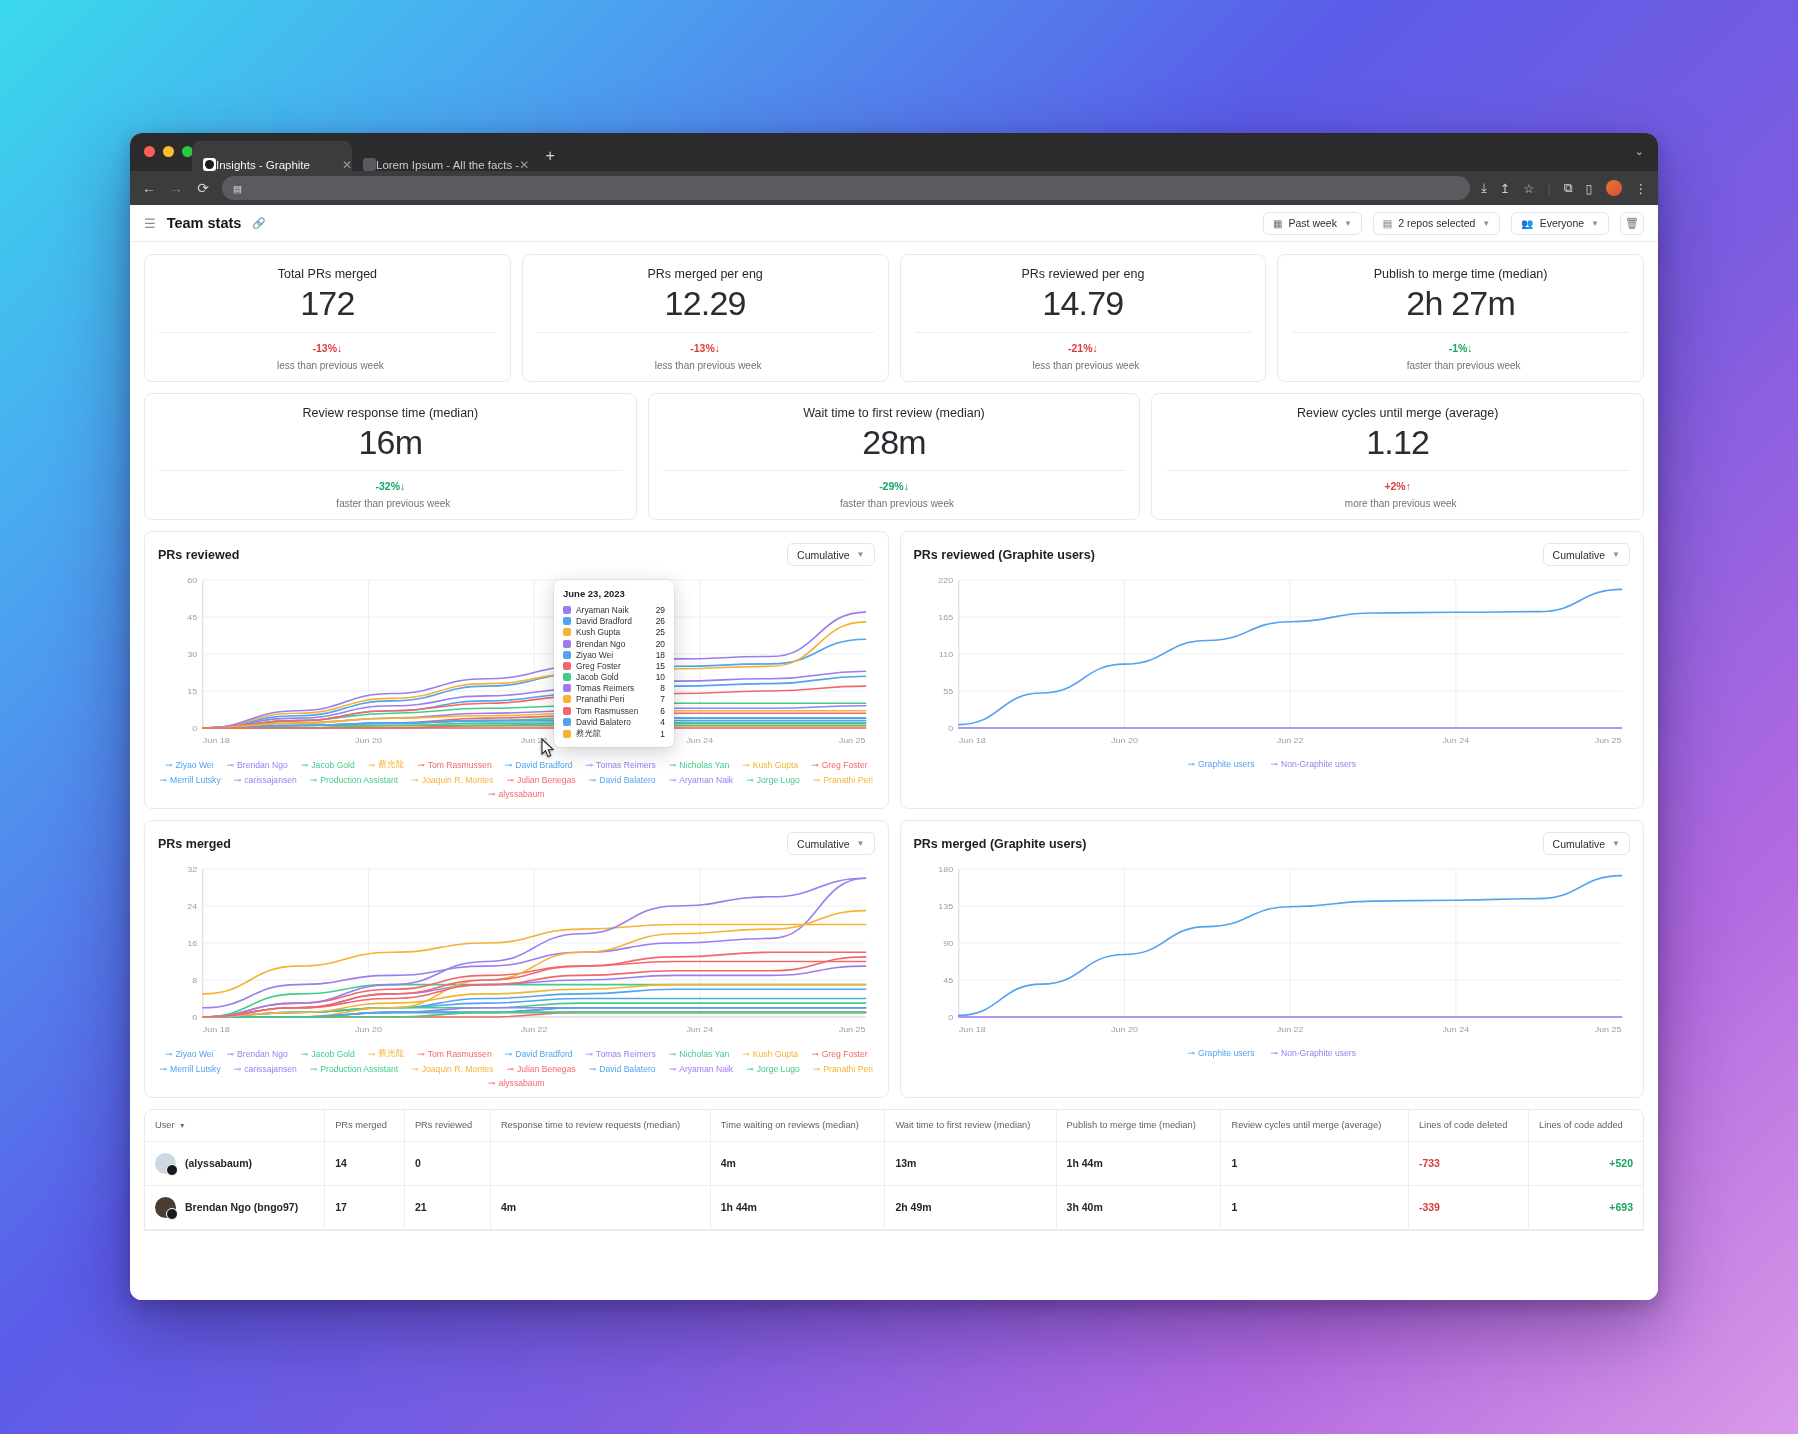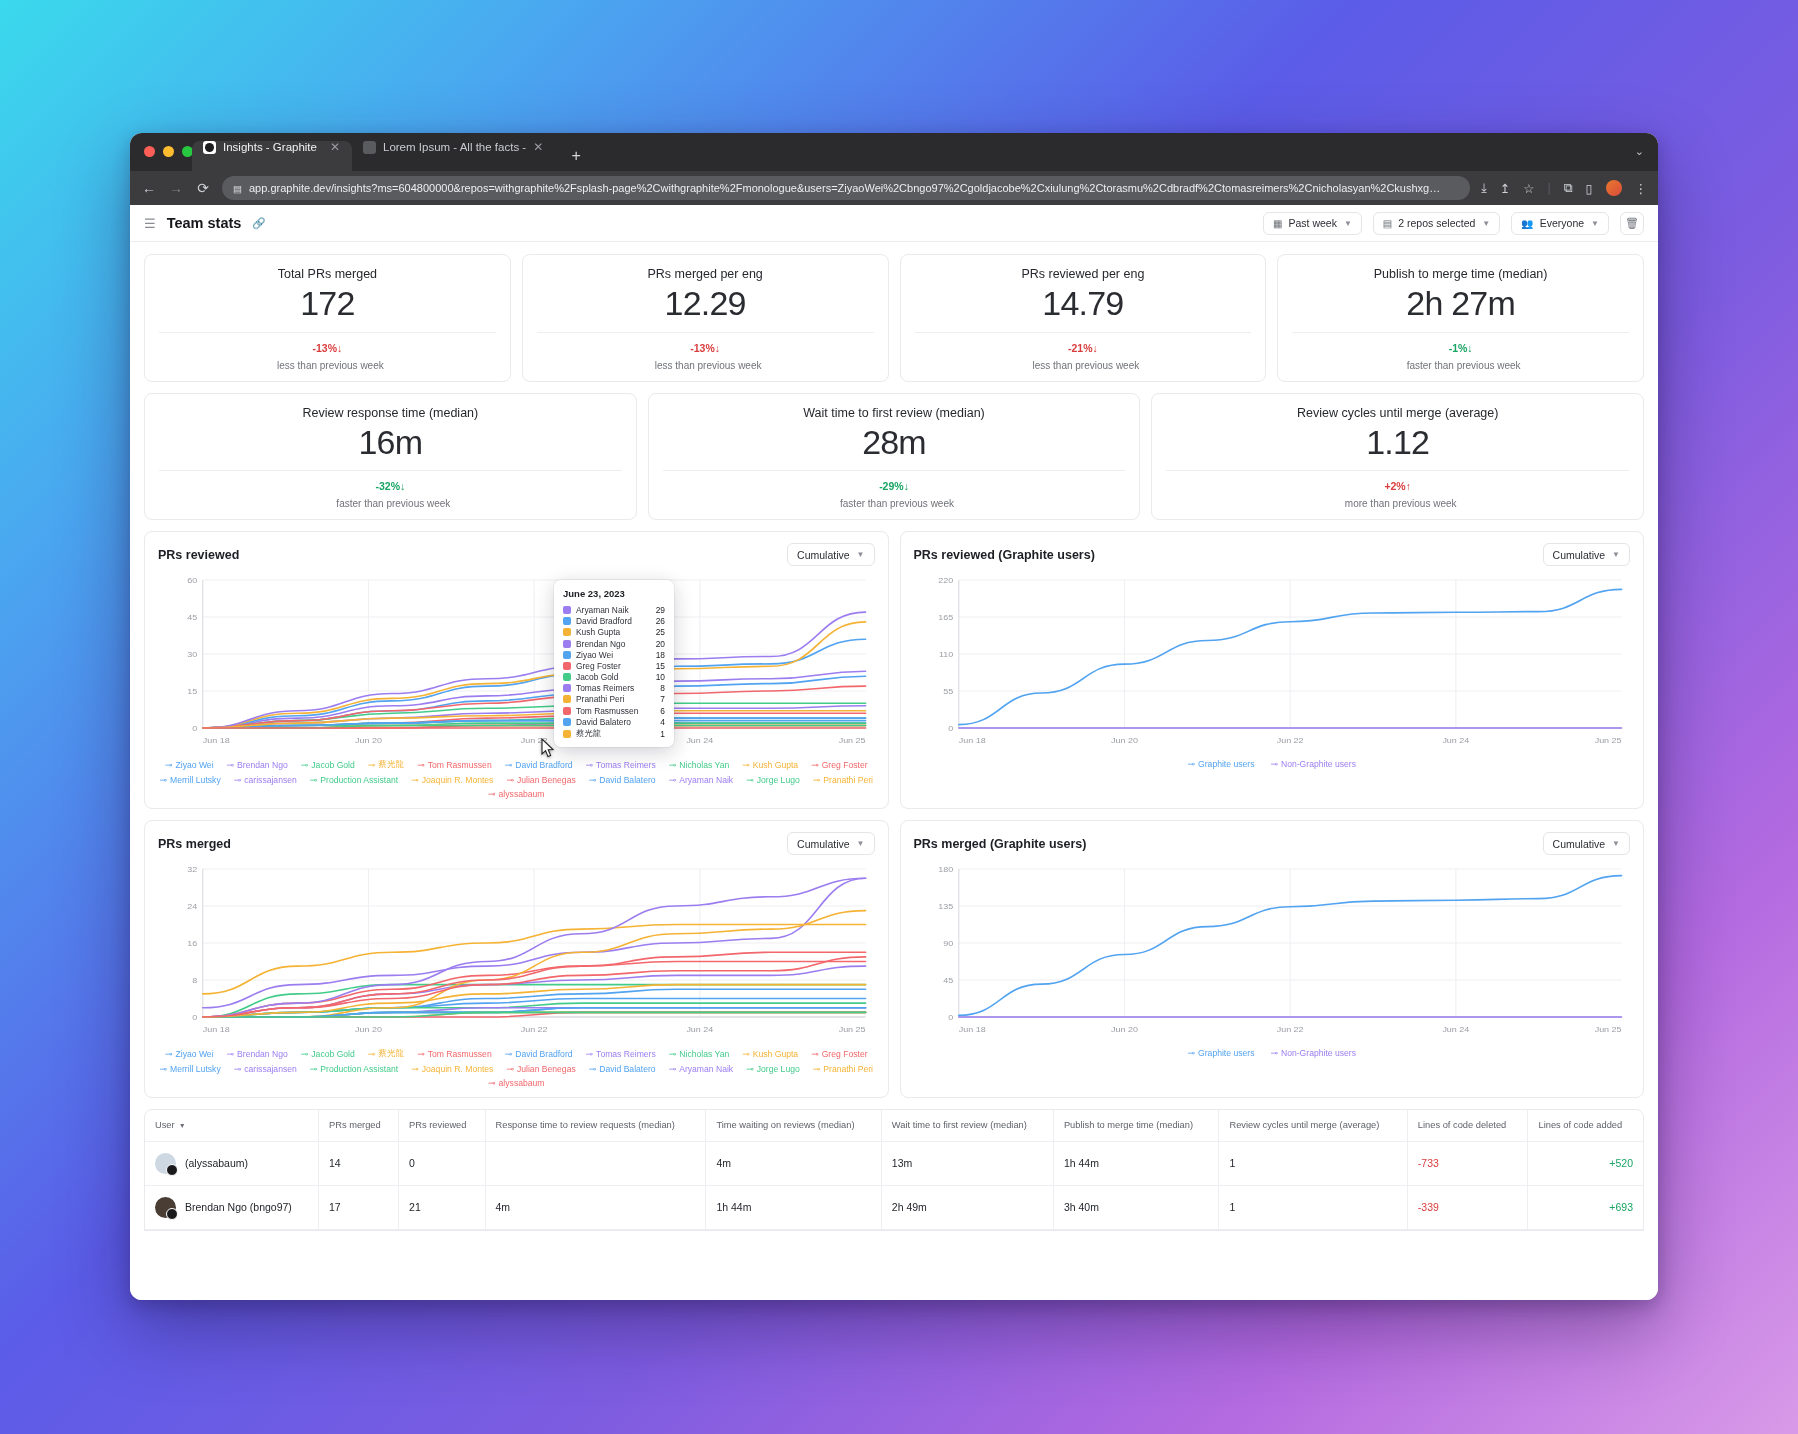--- a/index.html
+++ b/index.html
@@ -21,22 +21,22 @@
   }
   .chrome-top {
     background: #2b2b2d; height: 38px; position: relative;
     display: flex; align-items: flex-end;
   }
   .traffic { display:flex; gap:8px; position:absolute; left:14px; top:13px; }
   .dot { width:11px; height:11px; border-radius:50%; }
   .dot.r{background:#ff5f57;} .dot.y{background:#febc2e;} .dot.g{background:#28c840;}
   .tabstrip { display:flex; align-items:flex-end; padding-left:62px; gap:0; height:38px; }
   .tab {
-    height: 30px; display:flex; align-items:flex-start; gap:7px;
-    padding: 0 12px 0 11px; border-radius: 8px 8px 0 0;
+    height: 30px; display:flex; align-items:flex-end; 
+    padding: 0 0 0 11px; border-radius: 8px 8px 0 0;
     font-size: 11.5px; color:#c9cbce; min-width:160px; position:relative;
   }
   .tab.active { background:#3c3c3e; color:#f1f2f3; }
   .tab .favicon { width:13px; height:13px; border-radius:3px; background:#fff; display:flex; align-items:center; justify-content:center; flex:0 0 auto;}
   .tab .favicon .gl { width:9px; height:9px; border-radius:50%; background:#1c1c1e; }
   .tab .tabtitle { flex:1; white-space:nowrap; overflow:hidden; text-overflow:ellipsis; }
   .tab .tabclose { font-size:12px; color:#9a9ca0; line-height:1; }
   .tab.plain .favicon { background:#5a5b5e; }
   .newtab { width:26px; height:26px; border-radius:50%; display:flex; align-items:center; justify-content:center; color:#d4d6d8; font-size:16px; margin-left:8px; margin-bottom:2px;}
   .chrome-top .win-caret{ position:absolute; right:14px; top:12px; color:#bfc1c4; font-size:11px;}
@@ -137,21 +137,21 @@
 
   
   .table-card { border:1px solid #e9e9ee; border-top-left-radius:8px; border-top-right-radius:8px; background:#fff; overflow:hidden;}
   table { width:100%; border-collapse:collapse; }
   th {
     font-size:9.3px; font-weight:400; color:#5f626a; text-align:left; vertical-align:top;
     padding:10px 10px 9px 10px; border-right:1px solid #eeeef2; border-bottom:1px solid #eeeef2;
     line-height:1.25;
   }
   td {
-    font-size:10.5px; color:#23262b; padding:11px 10px; border-right:1px solid #eeeef2; border-bottom:1px solid #eeeef2;
+    font-size:10.5px; color:#23262b; padding:11px 10px; border-right:1px solid #eeeef2; border-bottom:1px solid #eeeef2;font-weight:bold;
   }
   th:last-child, td:last-child { border-right:none; }
   .usercell { display:flex; align-items:center; gap:9px; }
   .uavatar { width:21px; height:21px; border-radius:50%; flex:0 0 auto; position:relative; background:#c9d3dd;}
   .uavatar::after{ content:""; position:absolute; right:-2px; bottom:-2px; width:10px;height:10px;border-radius:50%;background:#1a1a1c;border:1.5px solid #fff;}
   .uname { font-size:10.5px; color:#23262b; }
   .sortcar { font-size:7px; color:#6f727a; margin-left:4px;}
   .neg-num { color:#d93c3c; }
   .pos-num { color:#19a463;text-align:right; }
 </style>
@@ -183,21 +183,20 @@
     </div>
     <span class="win-caret">⌄</span>
   </div>
 
   <div class="chrome-omni">
     <span class="navbtn">←</span>
     <span class="navbtn dim">→</span>
     <span class="navbtn">⟳</span>
     <div class="omnibox">
       <span class="lockico">▤</span>
-      <span class="omni-url">app.graphite.dev/insights?ms=604800000&amp;repos=withgraphite%2Fsplash-page%2Cwithgraphite%2Fmonologue&amp;users=ZiyaoWei%2Cbngo97%2Cgoldjacobe%2Cxiulung%2Ctorasmu%2Cdbradf%2Ctomasreimers%2Cnicholasyan%2Ckushxg…</span>
     </div>
     <div class="rightside">
       <span>⤓</span>
       <span>↥</span>
       <span>☆</span>
       <span style="color:#5a5b5e;">|</span>
       <span>⧉</span>
       <span>▯</span>
       <span class="avatar-chip"></span>
       <span>⋮</span>

